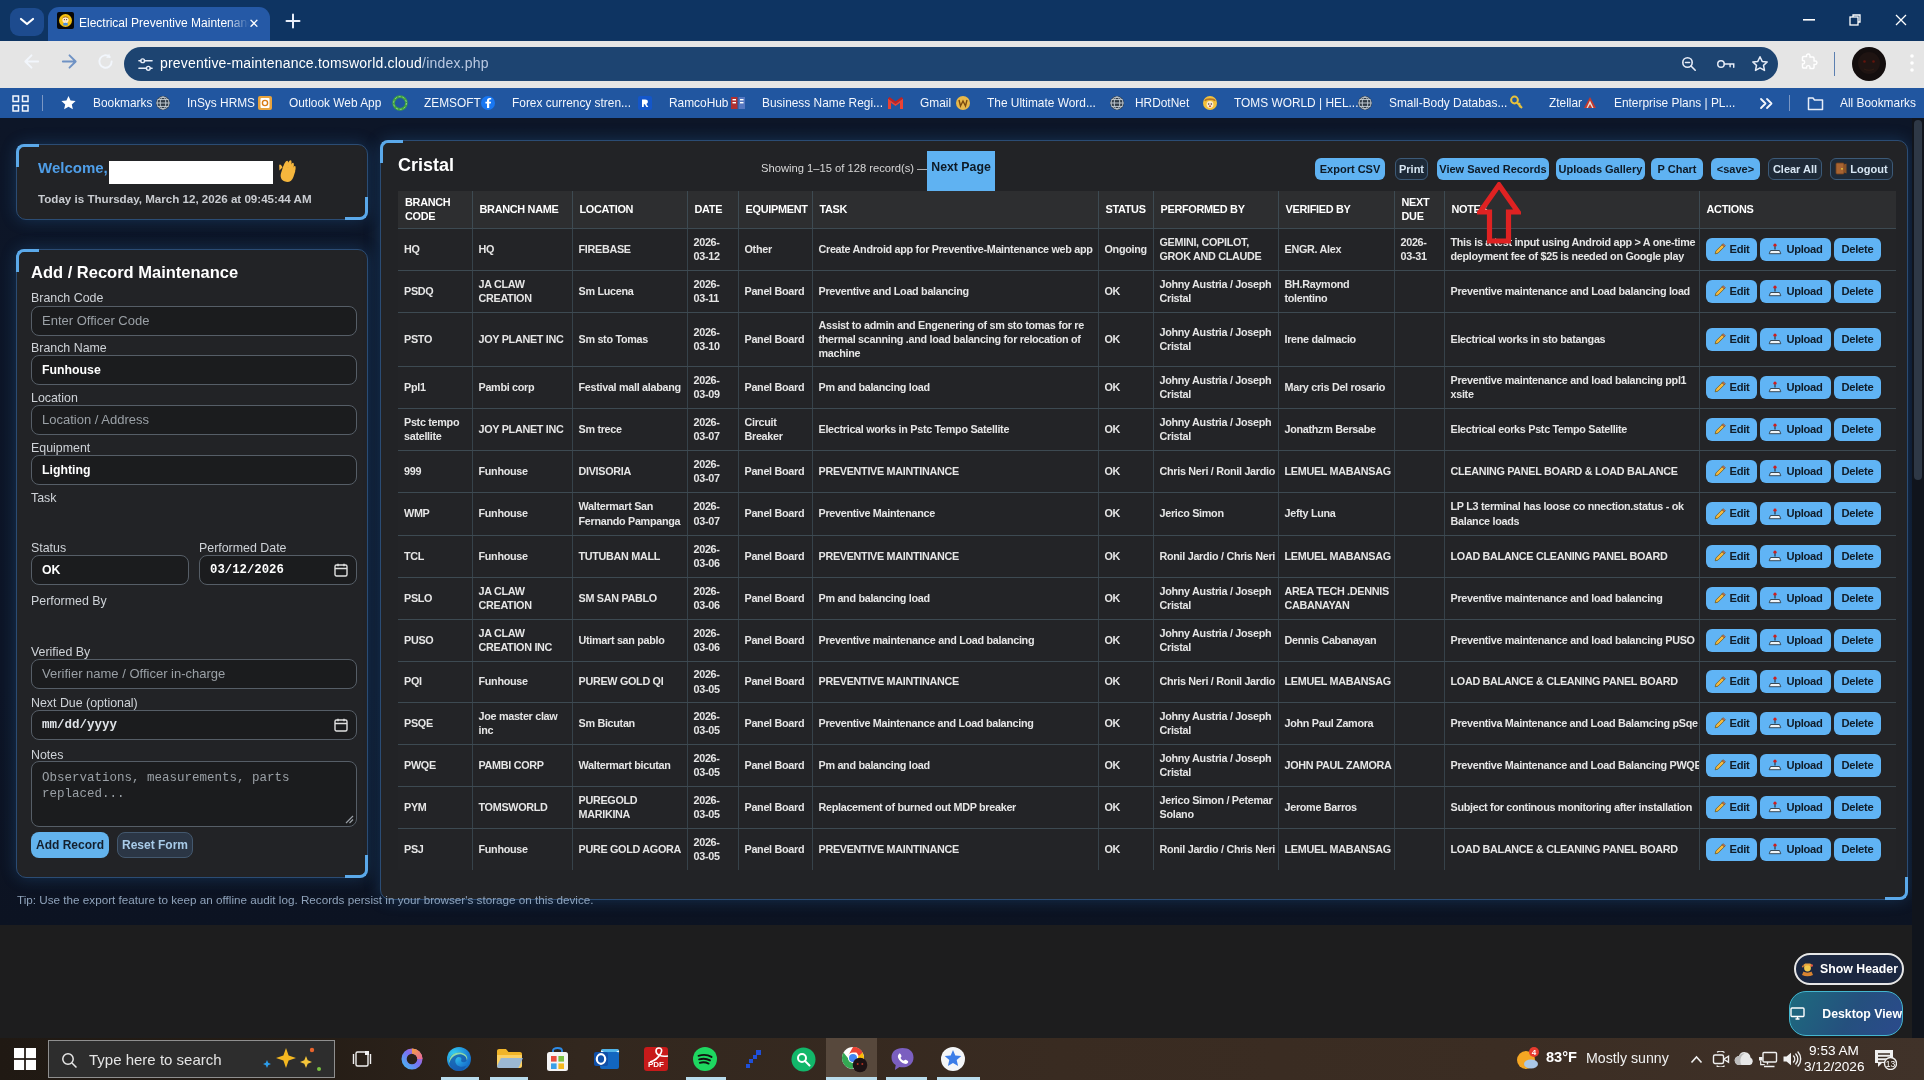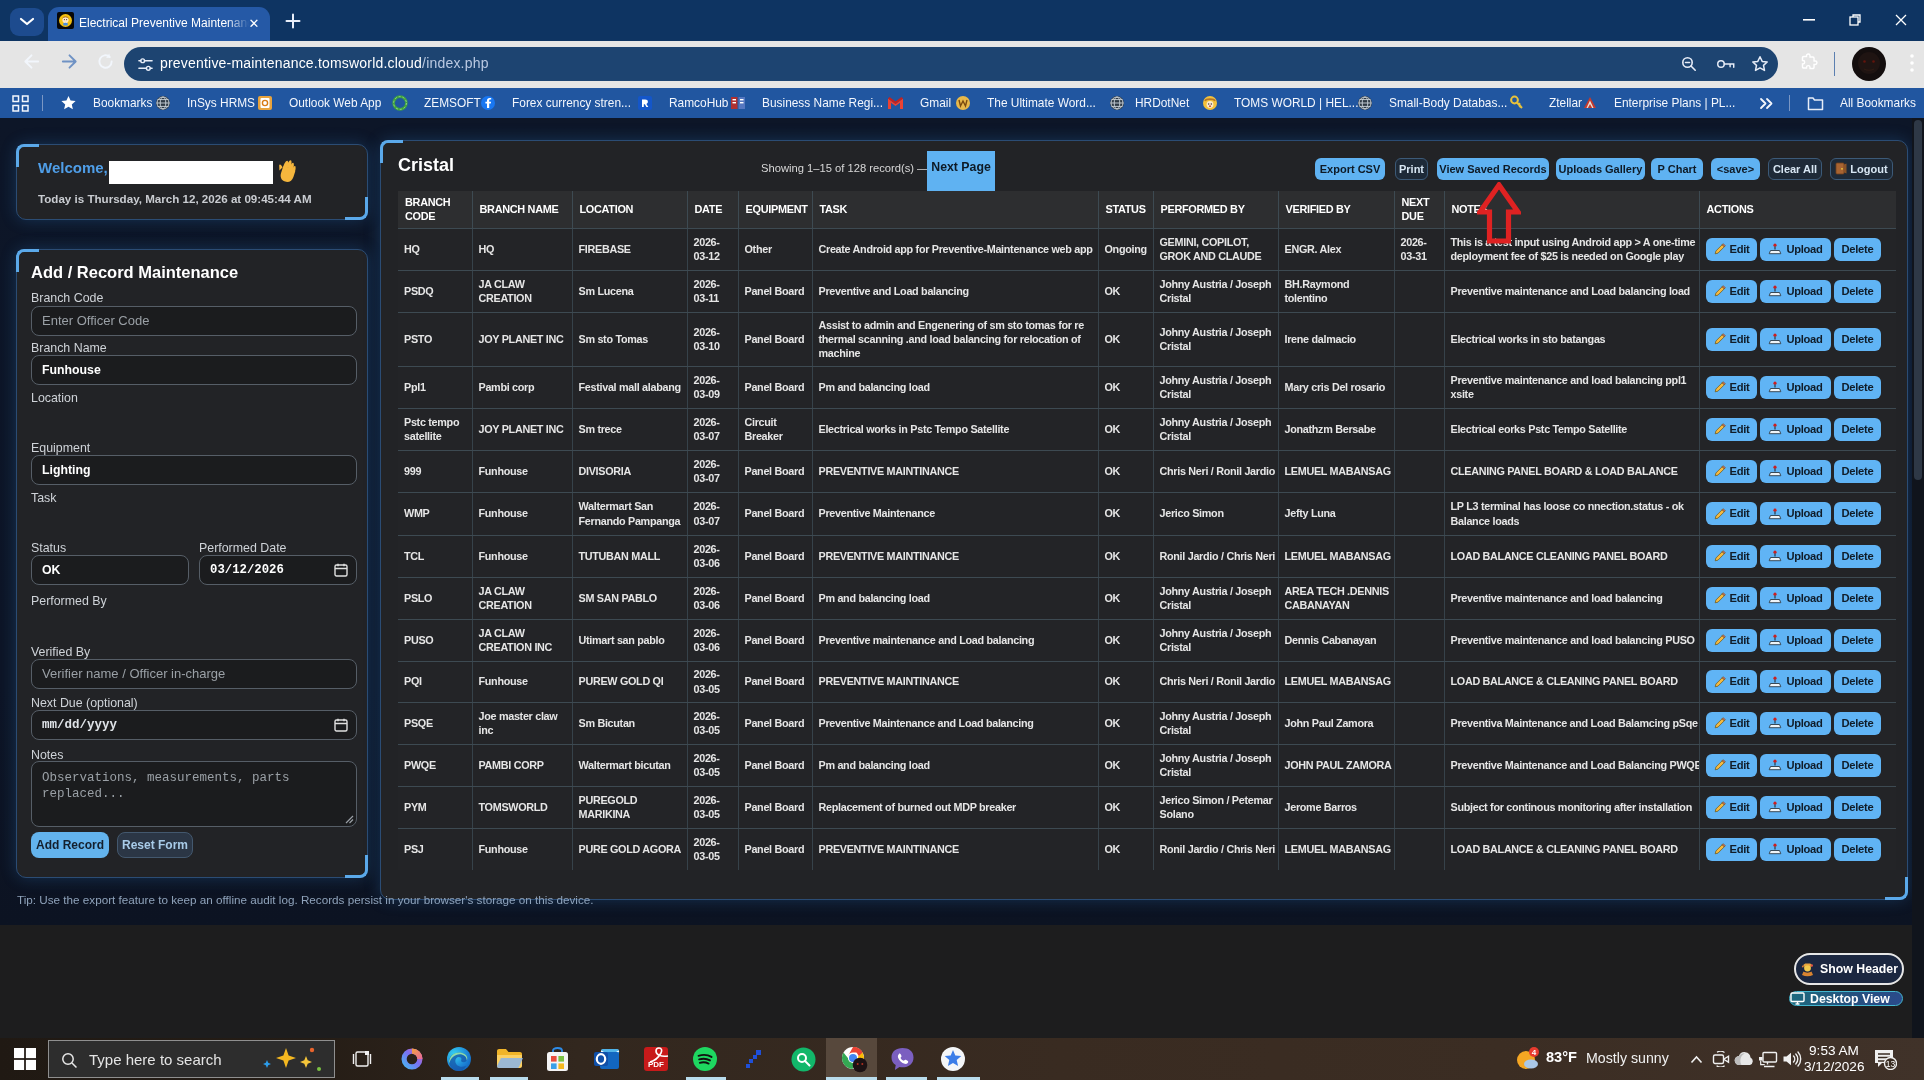--- a/index.html
+++ b/index.html
@@ -58,21 +58,21 @@
 #tbl{position:absolute;left:17px;top:50px;width:1498px;border-collapse:collapse;table-layout:fixed;font-size:10.8px;letter-spacing:-.3px;color:#e6e6e6}
 #tbl th{background:#2d2e30;color:#fff;font-size:10.9px;text-align:left;padding:4px 7px;border:1px solid #3d4a52;border-top:none;vertical-align:middle;line-height:1.3;white-space:nowrap}
 #tbl td{background:#232427;padding:4px 6px;border:1px solid #36424a;border-color:#3d4a52 #36424a;font-weight:bold;vertical-align:middle;line-height:1.32;overflow:hidden;white-space:nowrap}
 #tbl th:first-child,#tbl td:first-child{border-left:none}
 #tbl th:last-child,#tbl td:last-child{border-right:none}
 #tbl tr:last-child td{border-bottom:none}
 .act{display:flex;gap:3px}
 .ab{height:23px;border-radius:6px;background:#60b4f5;color:#101c28;font-weight:bold;font-size:11.2px;display:flex;align-items:center;justify-content:center;gap:4px;padding:0 8px;white-space:nowrap}
 
 #showheader{position:absolute;left:1794px;top:835px;width:110px;height:32px;border-radius:16px;background:#1b2740;border:2px solid #e6e6e6;color:#fff;font-weight:bold;font-size:12.3px;display:flex;align-items:center;justify-content:center;gap:5px}
-#desktopview{position:absolute;left:1789px;top:873px;width:114px;height:15px;border-radius:17px;background:linear-gradient(120deg,#1d6b7e 0%,#25507e 55%,#2b4a8c 100%);border:1px solid #43b6cf;color:#fff;font-weight:bold;font-size:12.3px;display:flex;align-items:center;justify-content:flex-start;gap:5px}
+#desktopview{position:absolute;left:1789px;top:873px;width:114px;height:45px;border-radius:17px;background:linear-gradient(120deg,#1d6b7e 0%,#25507e 55%,#2b4a8c 100%);border:1px solid #43b6cf;color:#fff;font-weight:bold;font-size:12.3px;display:flex;align-items:center;justify-content:space-between;gap:5px}
 #scroll{position:absolute;left:1912px;top:0;width:12px;height:920px;background:#10141c}
 #scroll .th{position:absolute;left:2px;top:2px;width:8px;height:360px;background:#2e3846;border-radius:4px}
 
 #taskbar{position:absolute;left:0;top:1038px;width:1924px;height:42px;background:linear-gradient(90deg,#201913 0%,#251d16 16%,#32271e 30%,#392b21 55%,#3b2d23 78%,#403229 100%)}
 #search{position:absolute;left:48px;top:2px;width:287px;height:38px;background:#2d2d2d;border:1px solid #8f8f8f;display:flex;align-items:center}
 #search .txt{color:#e4e4e4;font-size:15px;margin-left:40px}
 .tico{position:absolute;top:0;height:42px;display:flex;align-items:center;justify-content:center}
 .ul{position:absolute;top:39px;height:3px;background:#b9dcec}
 #chrometile{position:absolute;left:826px;top:0;width:51px;height:42px;background:#57483c}
 #clock{position:absolute;left:1804px;top:5px;width:60px;text-align:center;color:#fff;font-size:13.6px;line-height:16px}
@@ -322,20 +322,21 @@
         </svg>
       <div class="w2">Today is Thursday, March 12, 2026 at 09:45:44 AM</div>
     </div>
     <div id="form" class="card">
       <h2>Add / Record Maintenance</h2>
       <div class="lbl" style="top:41px">Branch Code</div>
       <div class="inp" style="top:56px">Enter Officer Code</div>
       <div class="lbl" style="top:91px">Branch Name</div>
       <div class="inp val" style="top:105px">Funhouse</div>
       <div class="lbl" style="top:141px">Location</div>
+      <div class="inp" style="top:155px">Location / Address</div>
       <div class="lbl" style="top:191px">Equipment</div>
       <div class="inp val" style="top:205px">Lighting</div>
       <div class="lbl" style="top:241px">Task</div>
       <div class="lbl" style="top:291px">Status</div>
       <div class="lbl" style="left:182px;top:291px">Performed Date</div>
       <div class="inp val" style="top:305px;width:158px">OK</div>
       <div class="inp val mono" style="left:182px;top:305px;width:158px">03/12/2026<svg class="abs" style="right:8px;top:7px" width="14" height="14" viewBox="0 0 14 14">
             <rect x="1" y="2" width="12" height="11" rx="1.5" fill="none" stroke="#e0e0e0" stroke-width="1.4"></rect>
             <path d="M1 5.5h12M4 .8v2.4M10 .8v2.4" stroke="#e0e0e0" stroke-width="1.4"></path>
           </svg></div>

